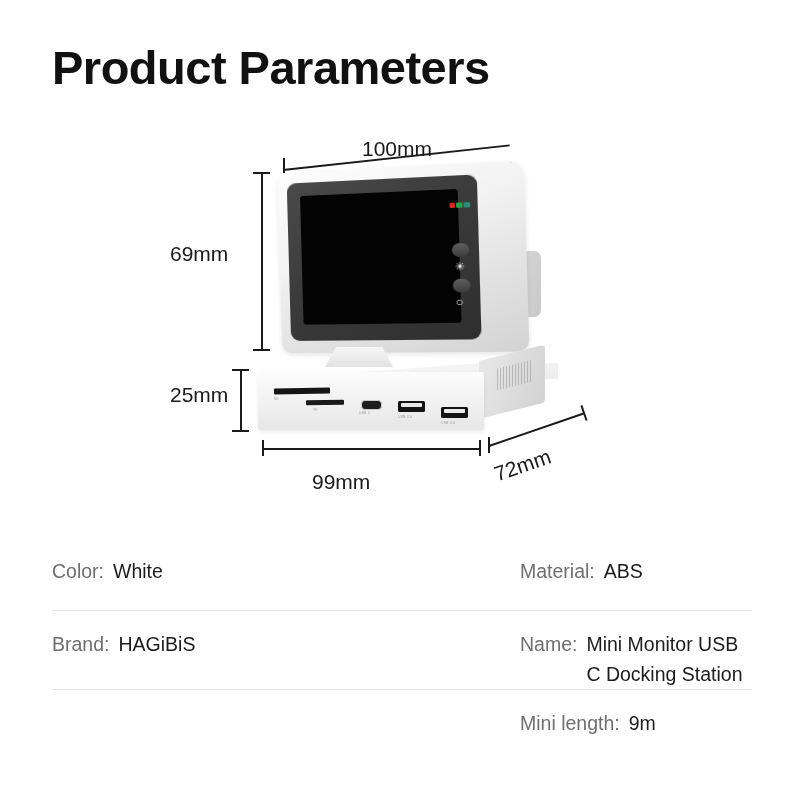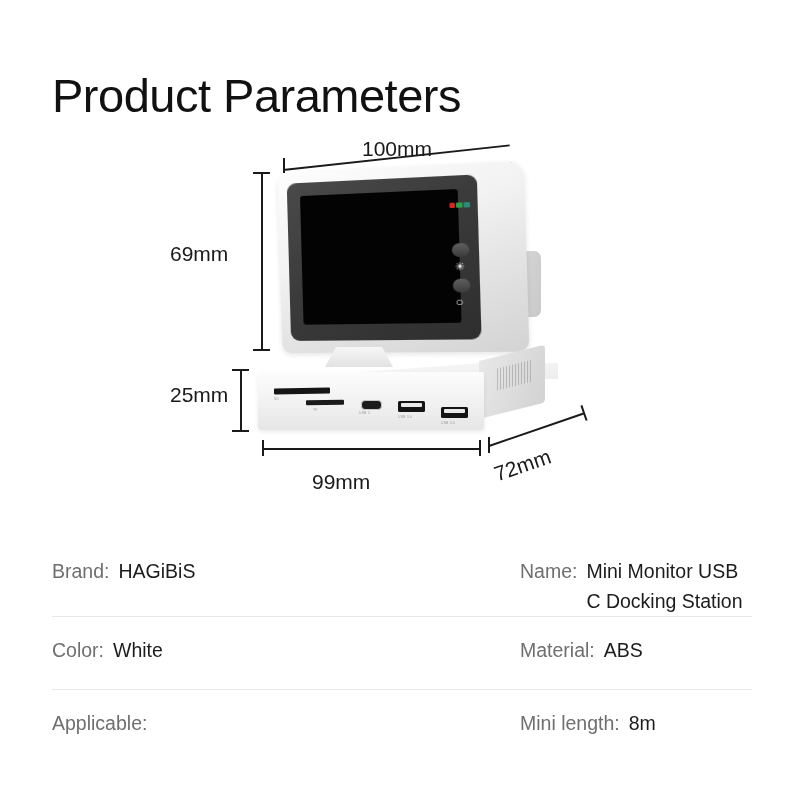--- a/index.html
+++ b/index.html
@@ -15,25 +15,24 @@
     font-family: "Liberation Sans", sans-serif;
     -webkit-font-smoothing: antialiased;
   }
 
   
   .page-title {
     position: absolute;
     left: 52px;
     top: 40px;
     font-size: 47px;
-    font-weight: normal;
+    font-weight: bold;
     color: #111111;
     letter-spacing: -0.5px;
     white-space: nowrap;
-    margin-top: 28px;
   }
 
   
   .product-stage {
     position: absolute;
     left: 150px;
     top: 125px;
     width: 500px;
     height: 390px;
   }
@@ -371,43 +370,42 @@
       <div class="port-caption cap-ua1">USB 3.0</div>
       <div class="port-caption cap-ua2">USB 3.0</div>
     </div>
   </div>
 </div>
 
 <div class="spec-table">
 
   <div class="spec-row">
     <div class="spec-cell spec-cell-left">
+      <span class="spec-label">Color:</span>
+      <span class="spec-value">White</span>
+    </div>
+    <div class="spec-cell spec-cell-right">
+      <span class="spec-label">Material:</span>
+      <span class="spec-value">ABS</span>
+    </div>
+  </div>
+
+  <div class="spec-row">
+    <div class="spec-cell spec-cell-left">
       <span class="spec-label">Brand:</span>
       <span class="spec-value">HAGiBiS</span>
     </div>
     <div class="spec-cell spec-cell-right">
       <span class="spec-label">Name:</span>
       <span class="spec-value spec-value-wrap">Mini Monitor USB C Docking Station</span>
     </div>
   </div>
 
   <div class="spec-row">
     <div class="spec-cell spec-cell-left">
-      <span class="spec-label">Color:</span>
-      <span class="spec-value">White</span>
-    </div>
-    <div class="spec-cell spec-cell-right">
-      <span class="spec-label">Material:</span>
-      <span class="spec-value">ABS</span>
-    </div>
-  </div>
-
-  <div class="spec-row">
-    <div class="spec-cell spec-cell-left">
-      <span class="spec-label">Applicable:</span>
     </div>
     <div class="spec-cell spec-cell-right">
       <span class="spec-label">Mini length:</span>
-      <span class="spec-value">8m</span>
+      <span class="spec-value">9m</span>
     </div>
   </div>
 
 </div>
 
 </body></html>

